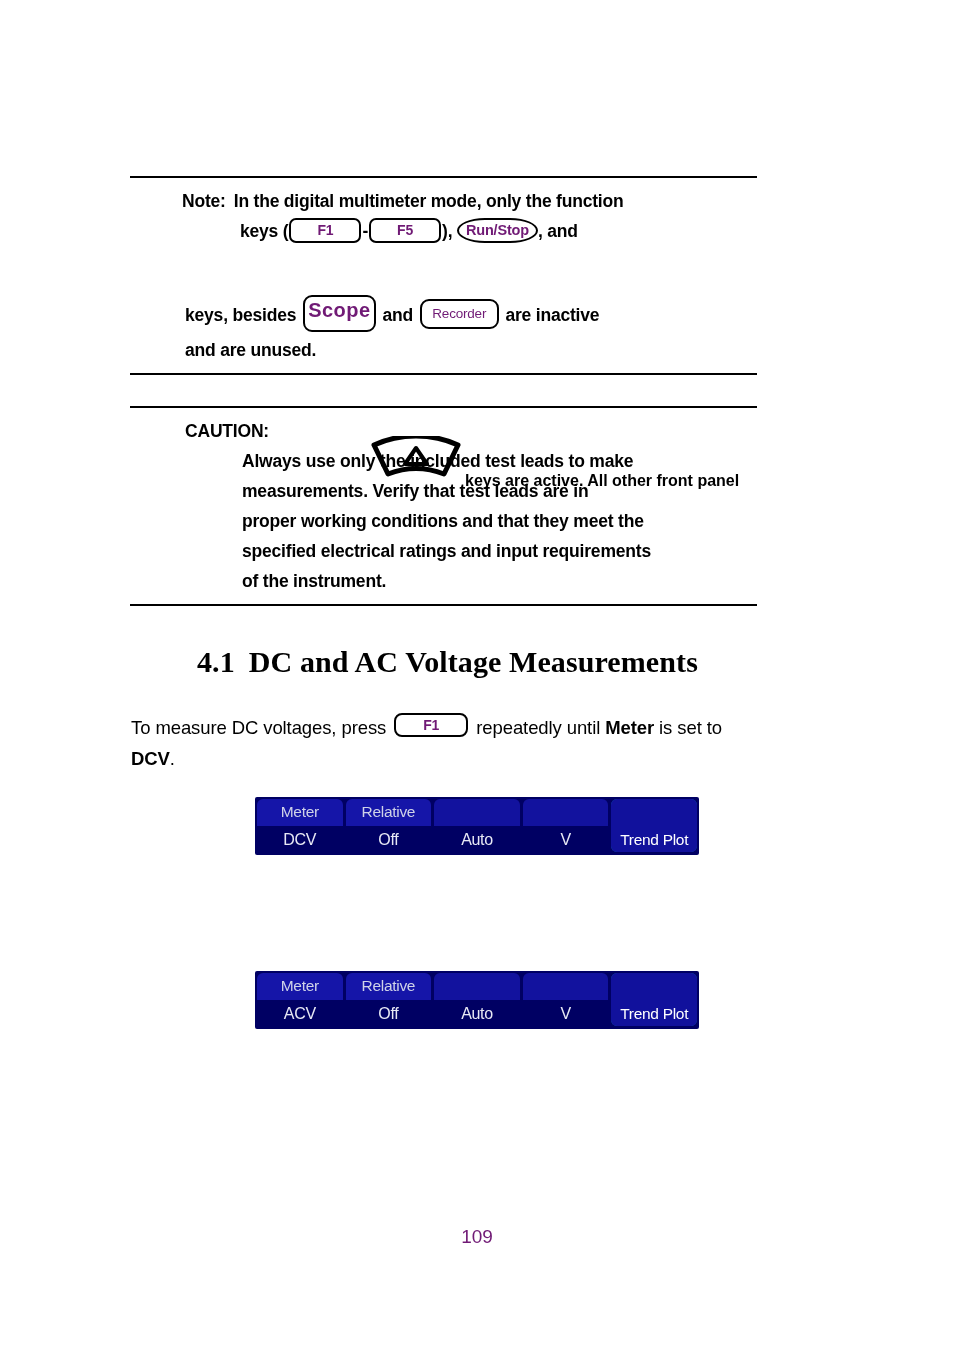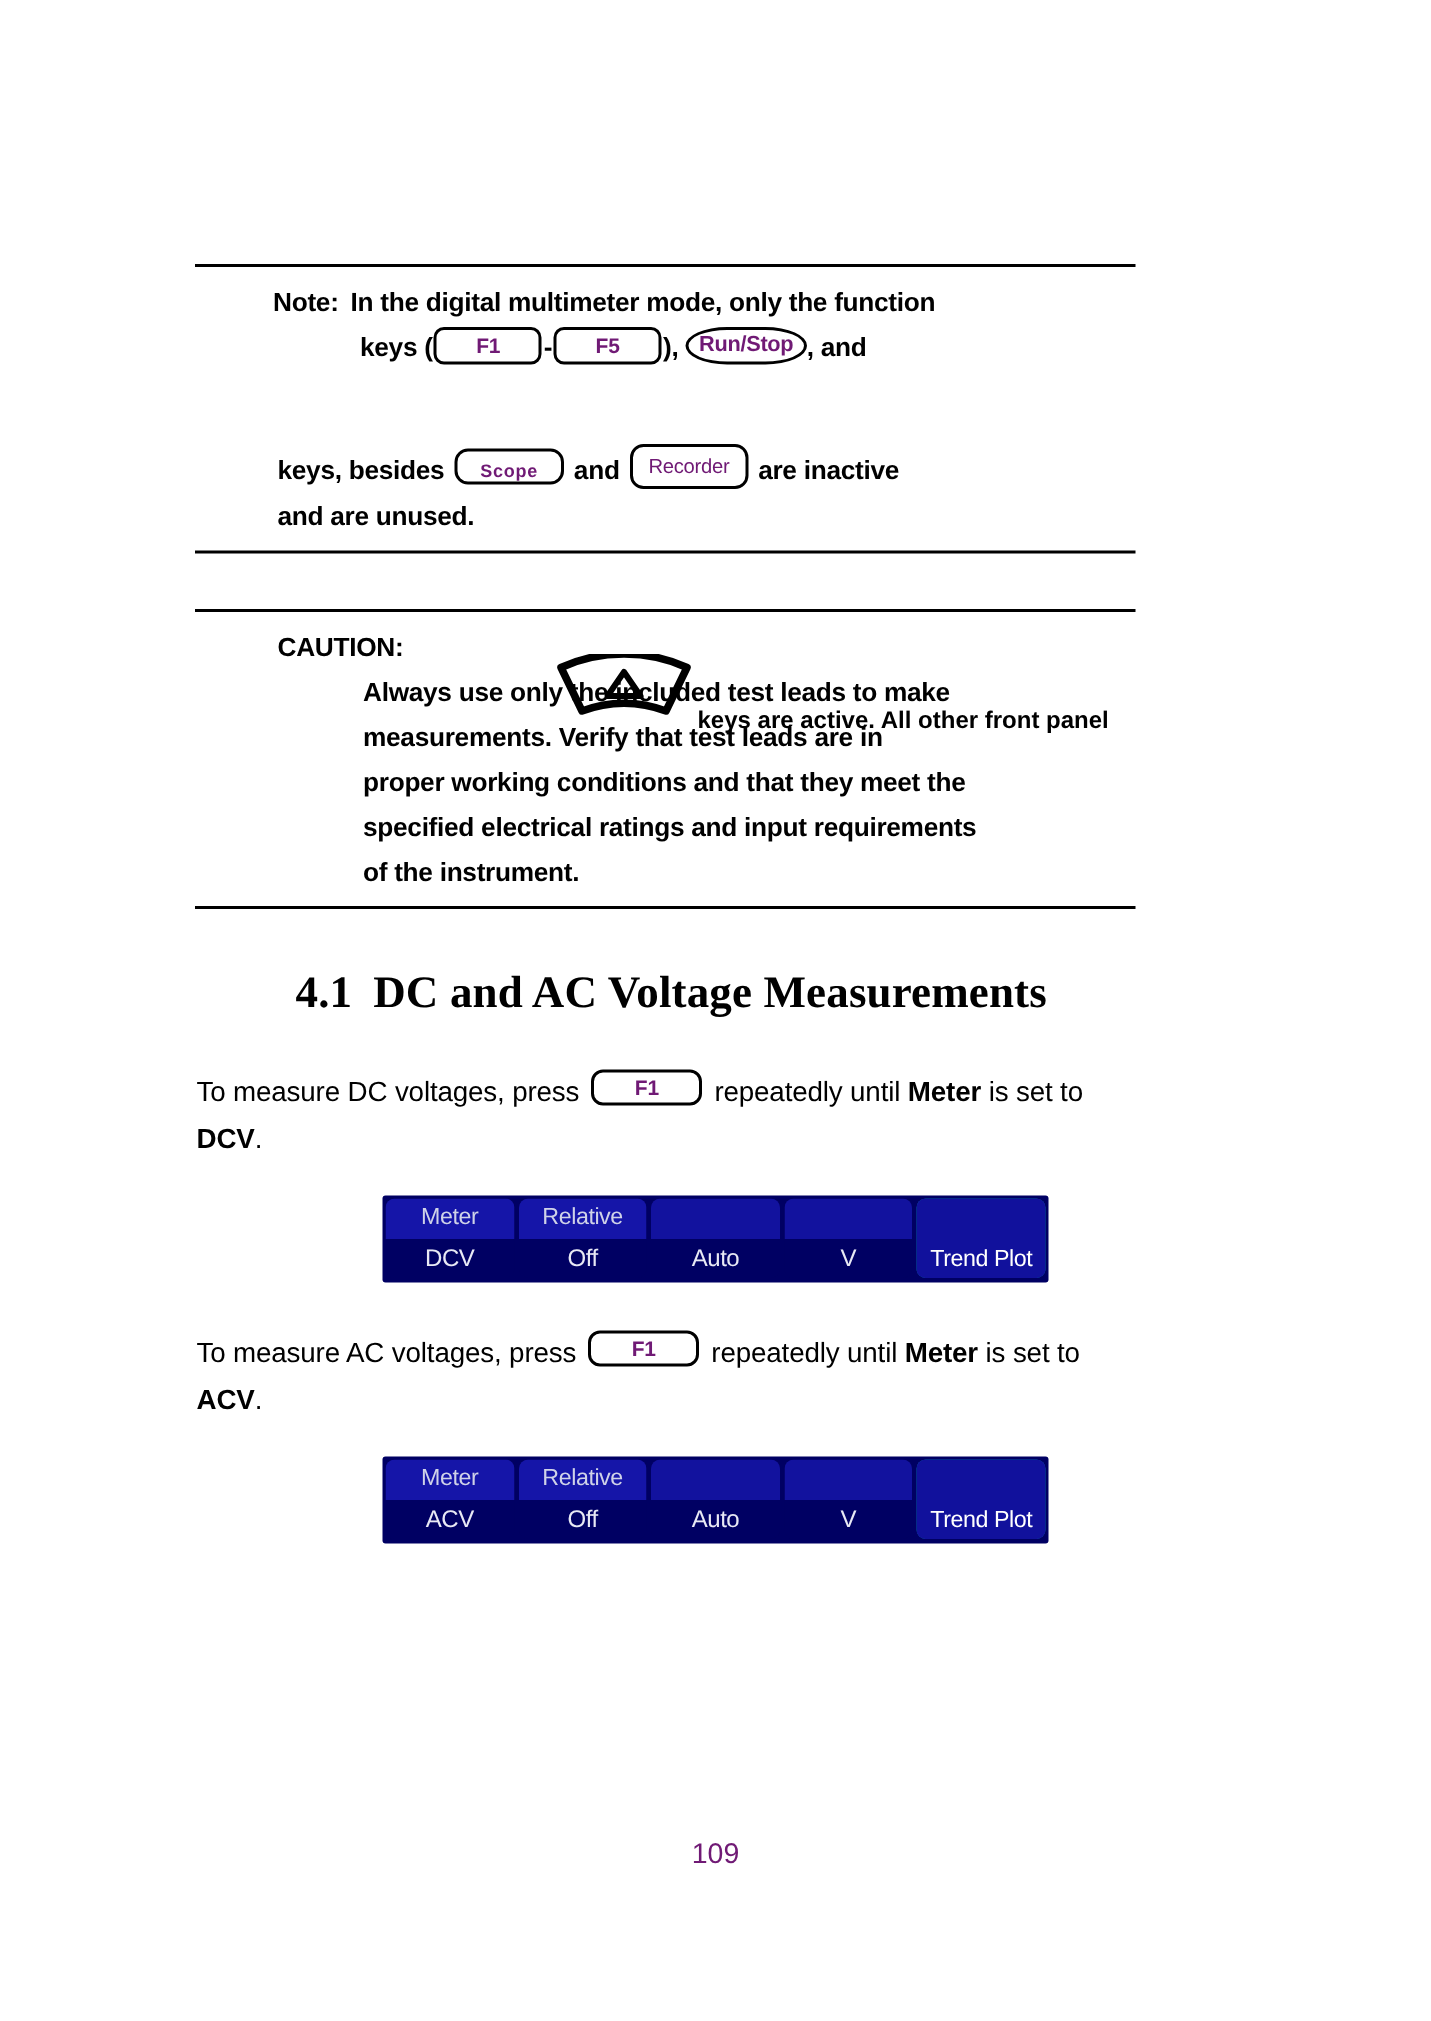--- a/index.html
+++ b/index.html
@@ -81,23 +81,23 @@
     padding: 0 7px;
     height: 25px;
     line-height: 21px;
     font-size: 14.5px;
     font-weight: bold;
     position: relative;
     top: -2px;
   }
   .keycap.scope {
     width: 73px;
-    height: 24px;
+    height: 37px;
     line-height: 26px;
-    font-size: 12px;
+    font-size: 20px;
     border-radius: 9px;
     margin: 0 2px;
     position: relative;
     top: -3px;
     letter-spacing: 0.5px;
   }
   .keycap.recorder {
     width: 79px;
     height: 30px;
     line-height: 26px;
@@ -314,28 +314,20 @@
     <div class="mb-cell no-label">
       <div class="mb-top"></div>
       <div class="mb-bottom">V</div>
     </div>
     <div class="mb-cell solid">
       <div class="mb-top"></div>
       <div class="mb-bottom">Trend Plot</div>
     </div>
   </div>
 
-  <div class="body-par p-ac">
-    <span>To measure AC voltages, press</span>
-    <span class="keycap f1-body">F1</span>
-    <span>repeatedly until</span>
-    <b>Meter</b>
-    <span>is set to</span><br>
-    <b>ACV</b><span>.</span>
-  </div>
 
   <div class="menubar bar-acv">
     <div class="mb-cell">
       <div class="mb-top">Meter</div>
       <div class="mb-bottom">ACV</div>
     </div>
     <div class="mb-cell">
       <div class="mb-top">Relative</div>
       <div class="mb-bottom">Off</div>
     </div>

